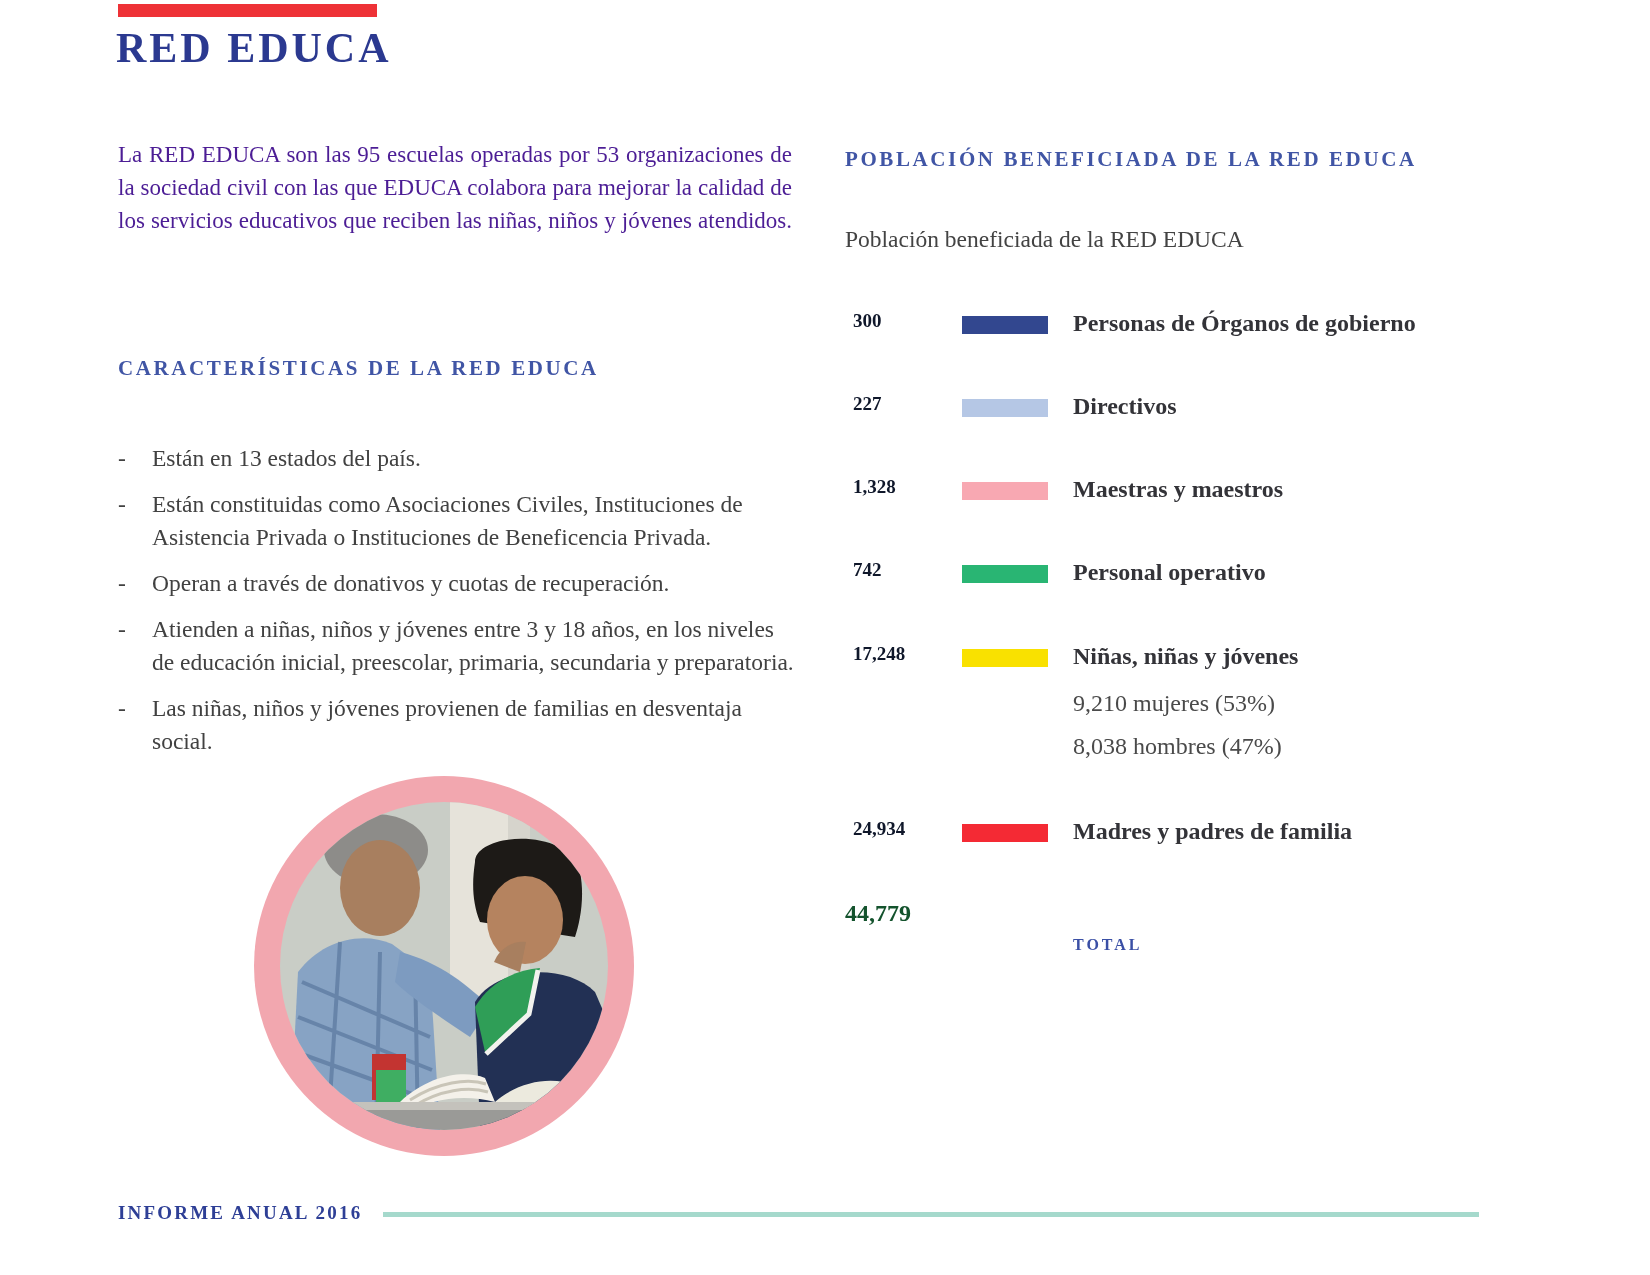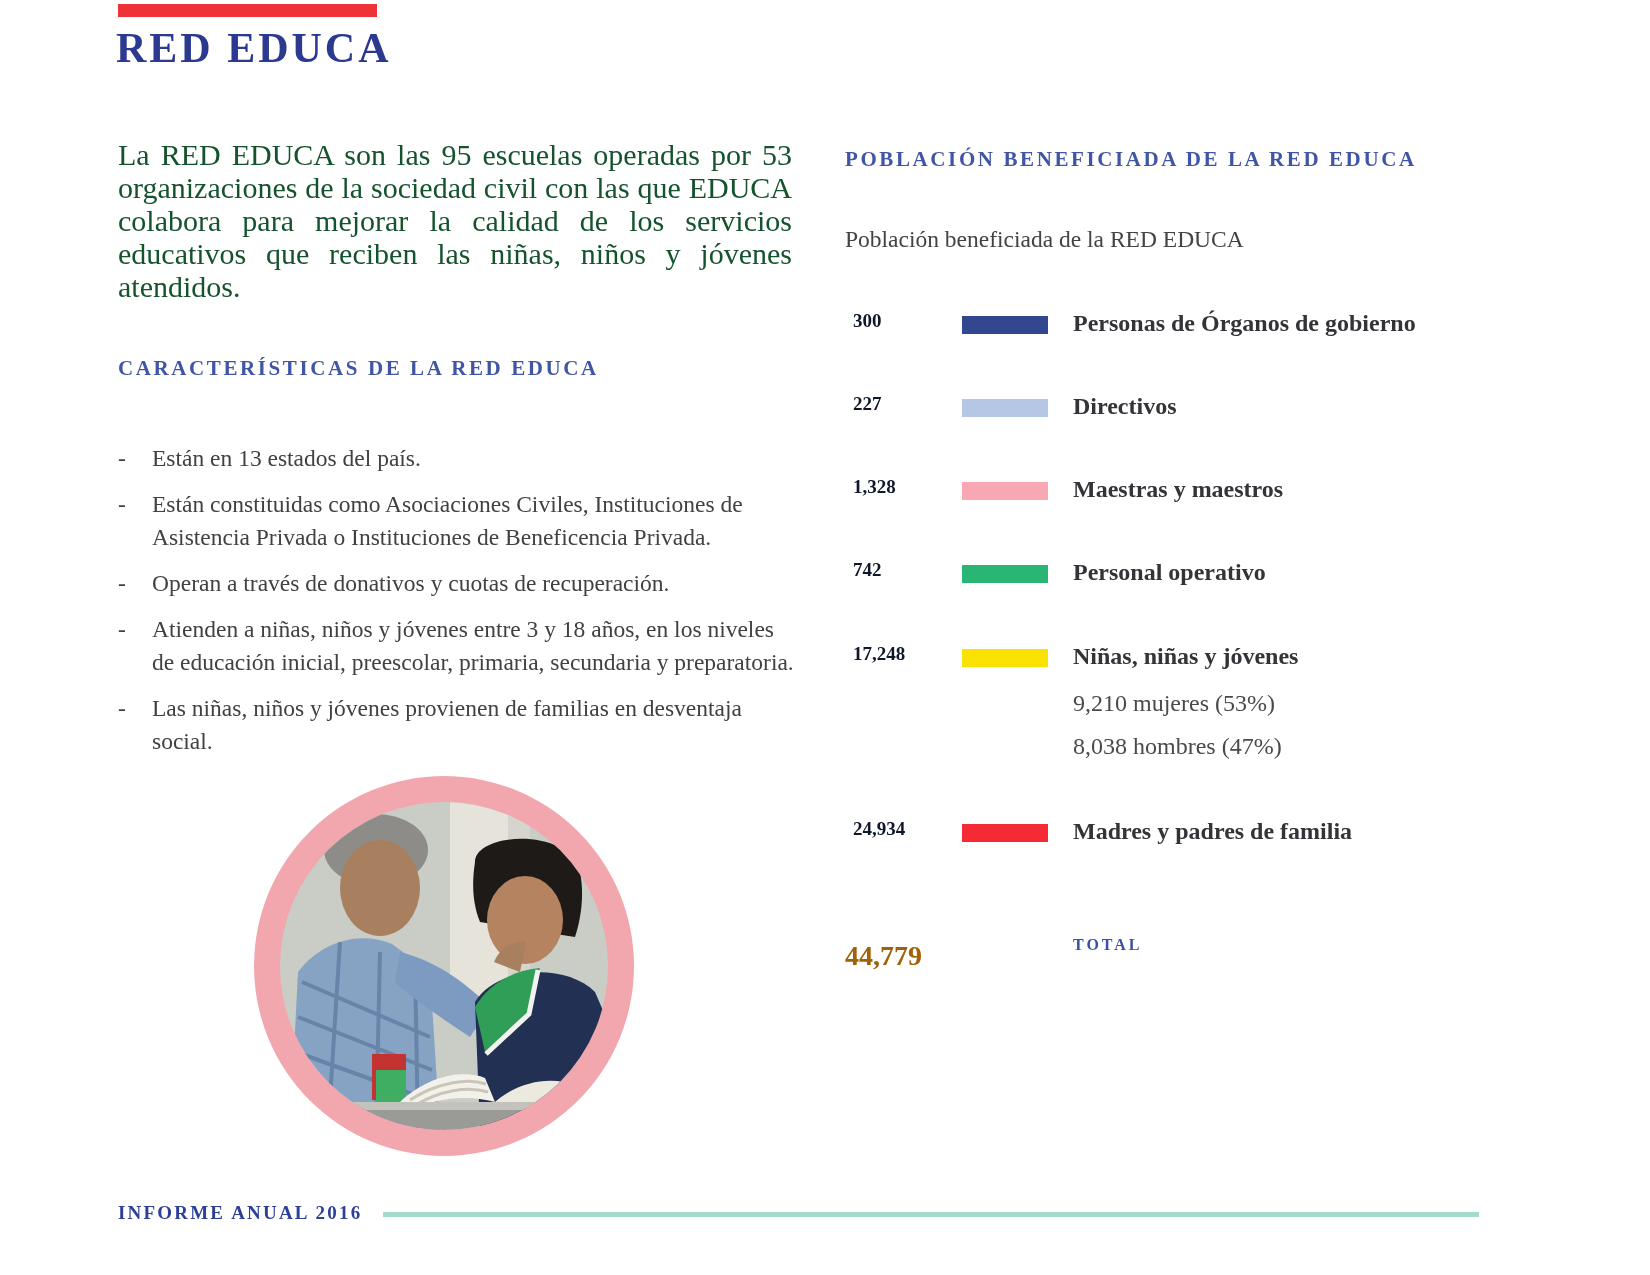--- a/index.html
+++ b/index.html
@@ -4,44 +4,44 @@
 <style>
   html,body{margin:0;padding:0;background:#ffffff;}
   .page{position:relative;width:1479px;height:1275px;background:#ffffff;overflow:hidden;
         font-family:Liberation Serif, serif;}
 
   .accent-bar{position:absolute;left:118px;top:4px;width:259px;height:13px;}
 
   .page-title{position:absolute;left:116px;top:24px;font-size:42px;font-weight:bold;
               color:#2b3990;letter-spacing:3px;}
 
-  .intro{position:absolute;left:118px;top:138px;width:674px;font-size:30px;line-height:33px;
-         color:#14532d;text-align:justify;}
+  .intro{position:absolute;left:118px;top:138px;width:674px;font-size:23px;line-height:33px;
+         color:#4c1d95;text-align:justify;}
   .intro::after{content:"";display:inline-block;width:100%;}
 
   .section-heading{position:absolute;font-size:21px;font-weight:bold;color:#4055a5;
                    letter-spacing:2.6px;}
   .heading-left{left:118px;top:356px;}
   .heading-right{left:845px;top:147px;}
 
   .subtitle{position:absolute;left:845px;top:226px;font-size:23.5px;color:#434343;}
 
   .bullets{position:absolute;left:118px;top:442px;width:676px;}
   .bullet{position:relative;padding-left:34px;margin-bottom:13px;font-size:23.5px;
           line-height:33px;color:#414141;}
   .bullet .dash{position:absolute;left:0;top:0;color:#414141;}
 
   .legend-row{position:absolute;left:845px;height:34px;width:700px;}
   .lr-value{position:absolute;left:8px;top:0;font-size:19px;font-weight:bold;color:#0f172a;}
   .lr-swatch{position:absolute;left:117px;top:6px;width:86px;height:18px;}
   .lr-label{position:absolute;left:228px;top:0;font-size:24px;font-weight:bold;color:#333338;}
   .lr-subline{position:absolute;left:1073px;font-size:24px;color:#4a4a4a;}
 
-  .total-value{position:absolute;left:845px;top:940px;font-size:28px;font-weight:bold;
-               color:#a16207;}
+  .total-value{position:absolute;left:845px;top:900px;font-size:24px;font-weight:bold;
+               color:#14532d;}
   .total-label{position:absolute;left:1073px;top:936px;font-size:16px;font-weight:bold;
                color:#3a4fa5;letter-spacing:3px;}
 
   .photo-ring{position:absolute;left:254px;top:776px;width:380px;height:380px;border-radius:50%;
               background:#f2a7af;}
   .photo-circle{position:absolute;left:26px;top:26px;width:328px;height:328px;border-radius:50%;
                 overflow:hidden;}
   .photo-circle svg{display:block;width:100%;height:100%;}
 
   .footer-text{position:absolute;left:118px;top:1202px;font-size:19px;font-weight:bold;

